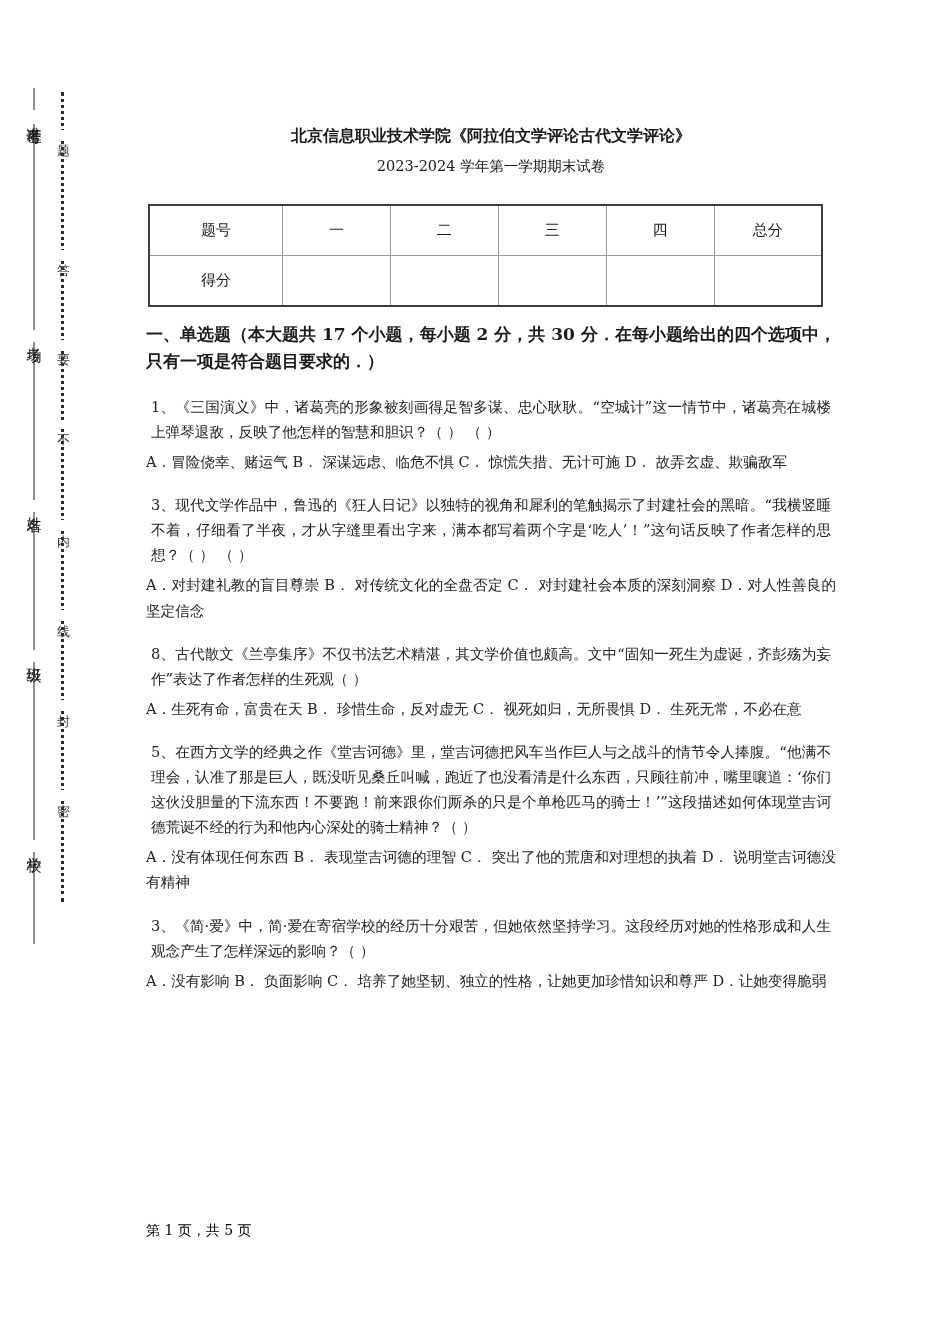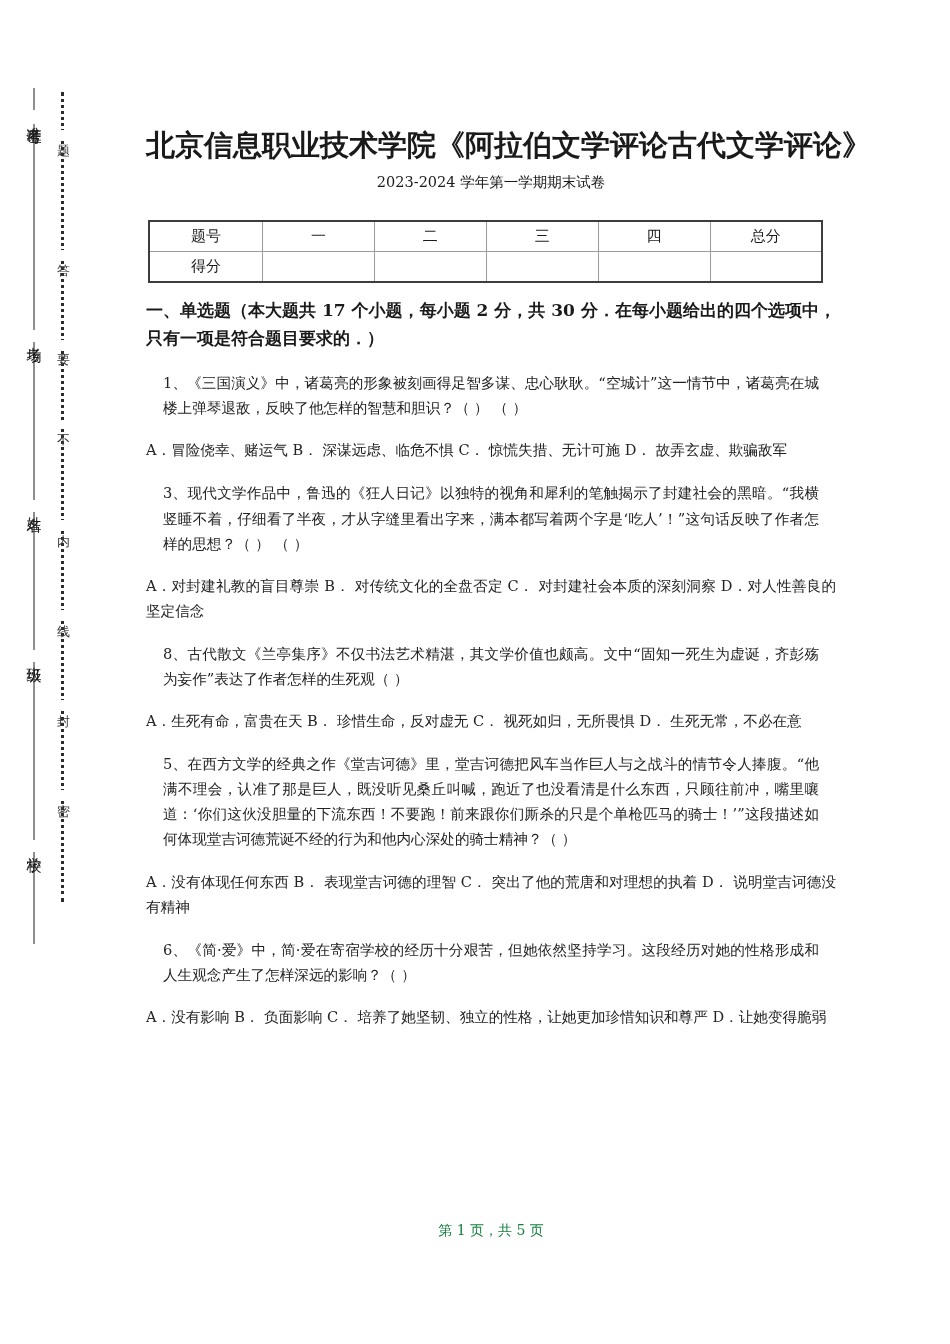--- a/index.html
+++ b/index.html
@@ -68,23 +68,23 @@
     position: absolute;
     left: 146px;
     top: 0;
     width: 690px;
   }
 
   #doc-title {
     margin: 0;
     padding-top: 127px;
     text-align: center;
-    font-size: 29px;
+    font-size: 16px;
     font-weight: bold;
-    font-family: Liberation Serif, serif;
+    font-family: Liberation Mono, monospace;
     letter-spacing: 0px;
     line-height: 1.25;
     white-space: nowrap;
   }
   #doc-subtitle {
     margin: 0;
     padding-top: 10px;
     padding-bottom: 28px;
     text-align: center;
     font-size: 14.5px;
@@ -97,21 +97,21 @@
     width: 675px;
     margin: 0 0 0 2px;
     table-layout: fixed;
   }
   #score-table td {
     border: 1px solid #9a9a9a;
     height: 25px;
     text-align: center;
     vertical-align: middle;
     font-size: 15px;
-    padding: 2px;
+    padding: 12px;
   }
   #score-table tr td:first-child { width: 108px; }
   #score-table .outer-t { border-top: 2px solid #3d3d3d; }
   #score-table .outer-b { border-bottom: 2px solid #3d3d3d; }
   #score-table .outer-l { border-left: 2px solid #3d3d3d; }
   #score-table .outer-r { border-right: 2px solid #3d3d3d; }
 
   
   #section-heading {
     margin: 14px 0 0 0;
@@ -120,31 +120,30 @@
     line-height: 1.62;
     text-align: justify;
   }
   .question {
     margin-top: 18px;
     font-size: 14.6px;
     line-height: 1.72;
     text-align: justify;
     color: #232323;
   }
-  .q-stem { margin: 17px; }
+  .q-stem { margin: 5px; }
   .q-options { margin: 0; }
 
   #footer {
     position: absolute;
     left: 146px;
     top: 1222px;
     width: 690px;
-    text-align: center;
     font-size: 14px;
-    color: #15803d;
+    color: #000000;
   }
 </style>
 </head>
 <body>
 
 <div id="sidebar">
   <div class="rule-solid"></div>
   <div class="rule-dotted"></div>
   <div id="sidebar-outer">
       <div class="vtext outer" style="top: 110px;">准考证号</div>
@@ -205,20 +204,20 @@
       </div>
       <div class="question">
         <p class="q-stem">8、古代散文《兰亭集序》不仅书法艺术精湛，其文学价值也颇高。文中“固知一死生为虚诞，齐彭殇为妄作”表达了作者怎样的生死观（ ）</p>
         <p class="q-options">A．生死有命，富贵在天 B． 珍惜生命，反对虚无 C． 视死如归，无所畏惧 D． 生死无常，不必在意</p>
       </div>
       <div class="question">
         <p class="q-stem">5、在西方文学的经典之作《堂吉诃德》里，堂吉诃德把风车当作巨人与之战斗的情节令人捧腹。“他满不理会，认准了那是巨人，既没听见桑丘叫喊，跑近了也没看清是什么东西，只顾往前冲，嘴里嚷道：‘你们这伙没胆量的下流东西！不要跑！前来跟你们厮杀的只是个单枪匹马的骑士！’”这段描述如何体现堂吉诃德荒诞不经的行为和他内心深处的骑士精神？（ ）</p>
         <p class="q-options">A．没有体现任何东西 B． 表现堂吉诃德的理智 C． 突出了他的荒唐和对理想的执着 D． 说明堂吉诃德没有精神</p>
       </div>
       <div class="question">
-        <p class="q-stem">6、《简·爱》中，简·爱在寄宿学校的经历十分艰苦，但她依然坚持学习。这段经历对她的性格形成和人生观念产生了怎样深远的影响？（ ）</p>
+        <p class="q-stem">3、《简·爱》中，简·爱在寄宿学校的经历十分艰苦，但她依然坚持学习。这段经历对她的性格形成和人生观念产生了怎样深远的影响？（ ）</p>
         <p class="q-options">A．没有影响 B． 负面影响 C． 培养了她坚韧、独立的性格，让她更加珍惜知识和尊严 D．让她变得脆弱</p>
       </div>
     </div>
 
 </div>
 
 <div id="footer">第 1 页，共 5 页</div>
 
 </body></html>

